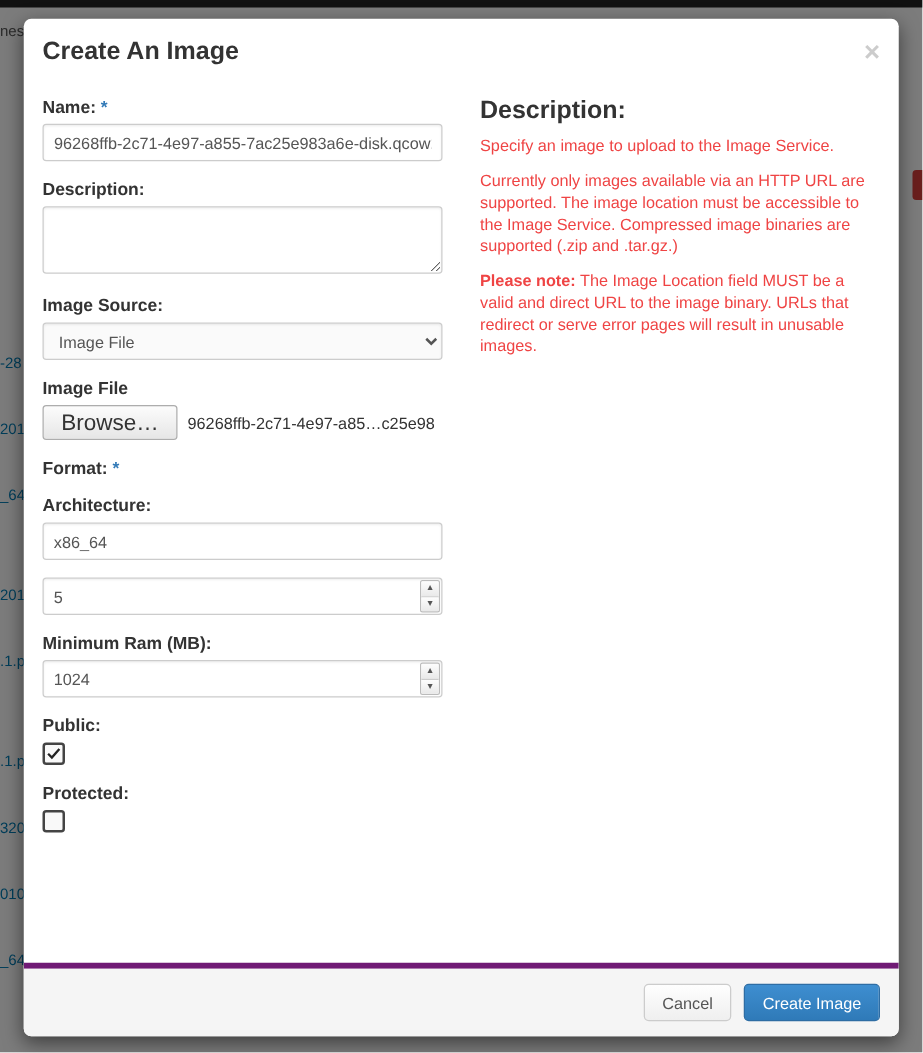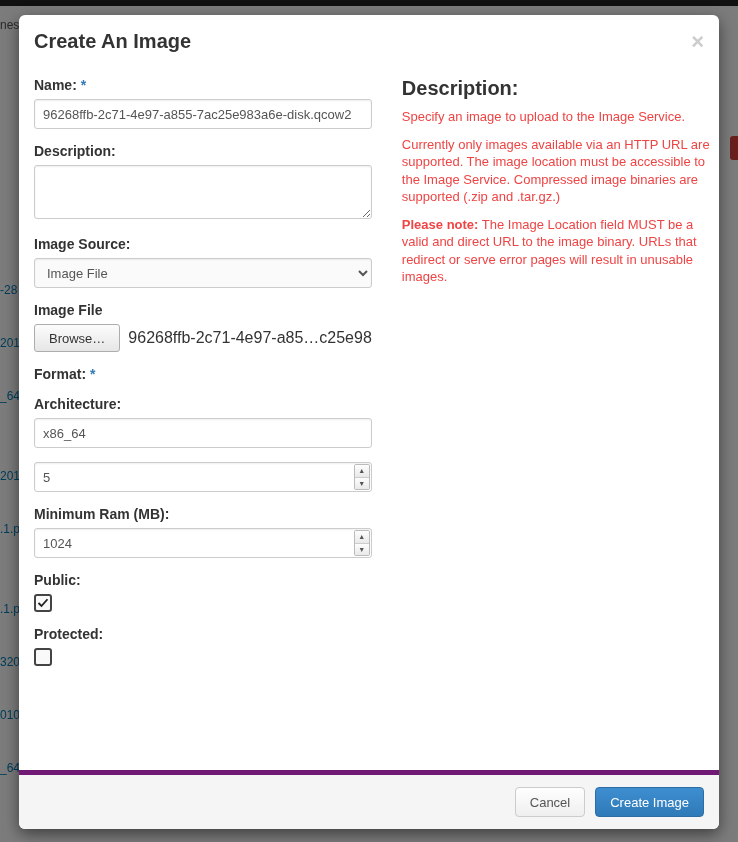--- a/index.html
+++ b/index.html
@@ -115,29 +115,29 @@
   .spinner-btns div {
     flex:1; display:flex; align-items:center; justify-content:center;
     font-size:7px; color:#555; background: linear-gradient(#fdfdfd,#e9e9e9);
     cursor:pointer;
   }
   .spinner-btns div:first-child{border-bottom:1px solid #ccc;}
   .browse-row { display:flex; align-items:center; gap:8px;}
   .browse-btn {
     height:28px;
     padding: 0 14px;
-    font-size:13px;
+    font-size:18px;
     color:#333;
     background: linear-gradient(#fcfcfc,#e6e6e6);
     border:1px solid #adadad;
     border-radius:3px;
     cursor:pointer;
   }
   .file-name {
-    font-size:16px; color:#333;
+    font-size:13px; color:#333;
     white-space:nowrap; overflow:hidden; text-overflow:ellipsis;
     flex:1;
   }
   .checkbox {
     width:18px; height:18px;
     border:2px solid #444;
     border-radius:3px;
     display:flex; align-items:center; justify-content:center;
     cursor:pointer;
     background:#f9f9f9;

